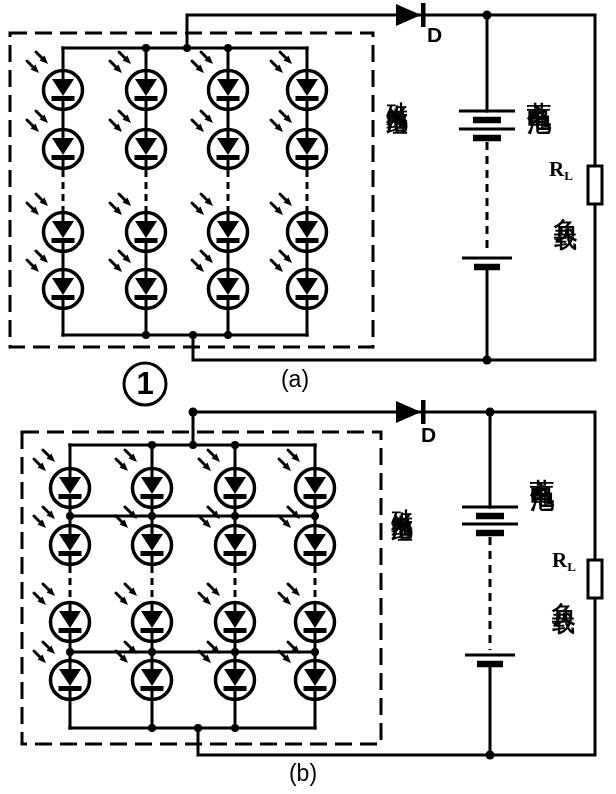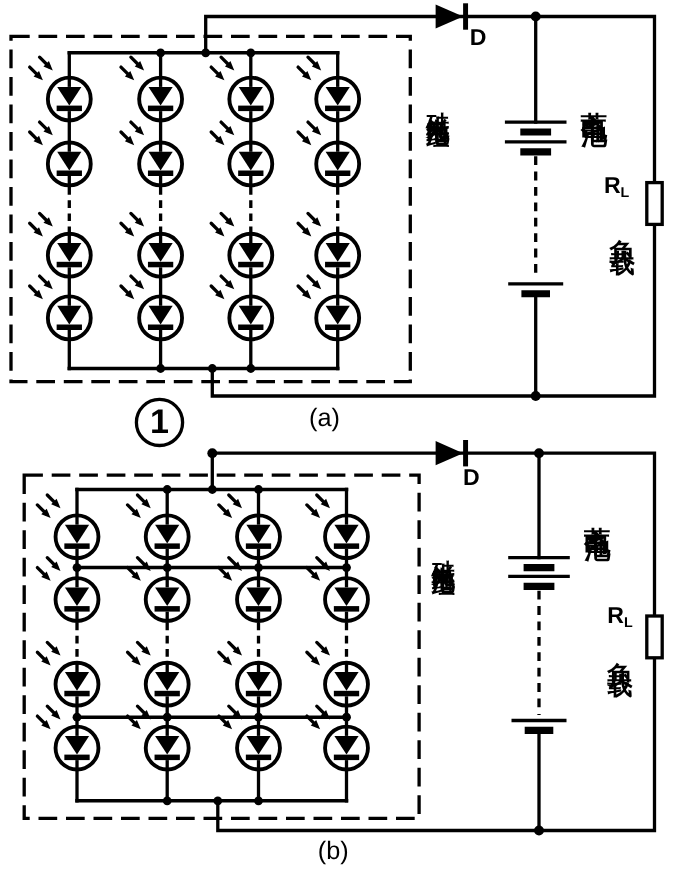--- a/index.html
+++ b/index.html
@@ -23,21 +23,21 @@
   .raystroke{stroke:#000;stroke-width:3;fill:none;stroke-linecap:round;}
   .mcircle{fill:none;stroke:#000;stroke-width:3;}
 
   
   .lbl{position:absolute;color:#000;white-space:nowrap;}
   .vlabel{writing-mode:vertical-rl;text-orientation:upright;font-weight:700;}
   .array-lbl{font-size:21px;letter-spacing:3px;}
   .batt-lbl{font-size:24px;letter-spacing:4px;}
   .load-lbl{font-size:23px;letter-spacing:9px;}
   .d-lbl{font-size:21px;font-weight:700;}
-  .rl-lbl{font-size:21px;font-weight:700;}
+  .rl-lbl{font-size:21px;font-weight:700;font-family:Liberation Serif, serif;}
   .rl-lbl sub{font-size:13px;vertical-align:-4px;}
   .cap-lbl{font-size:23px;font-weight:400;width:70px;text-align:center;}
   .marker-lbl{font-size:31px;font-weight:700;width:30px;height:38px;text-align:center;line-height:38px;}
 </style>
 </head>
 <body>
 
 <div id="page">
 
   <svg width="616" height="794" viewBox="0 0 616 794">

